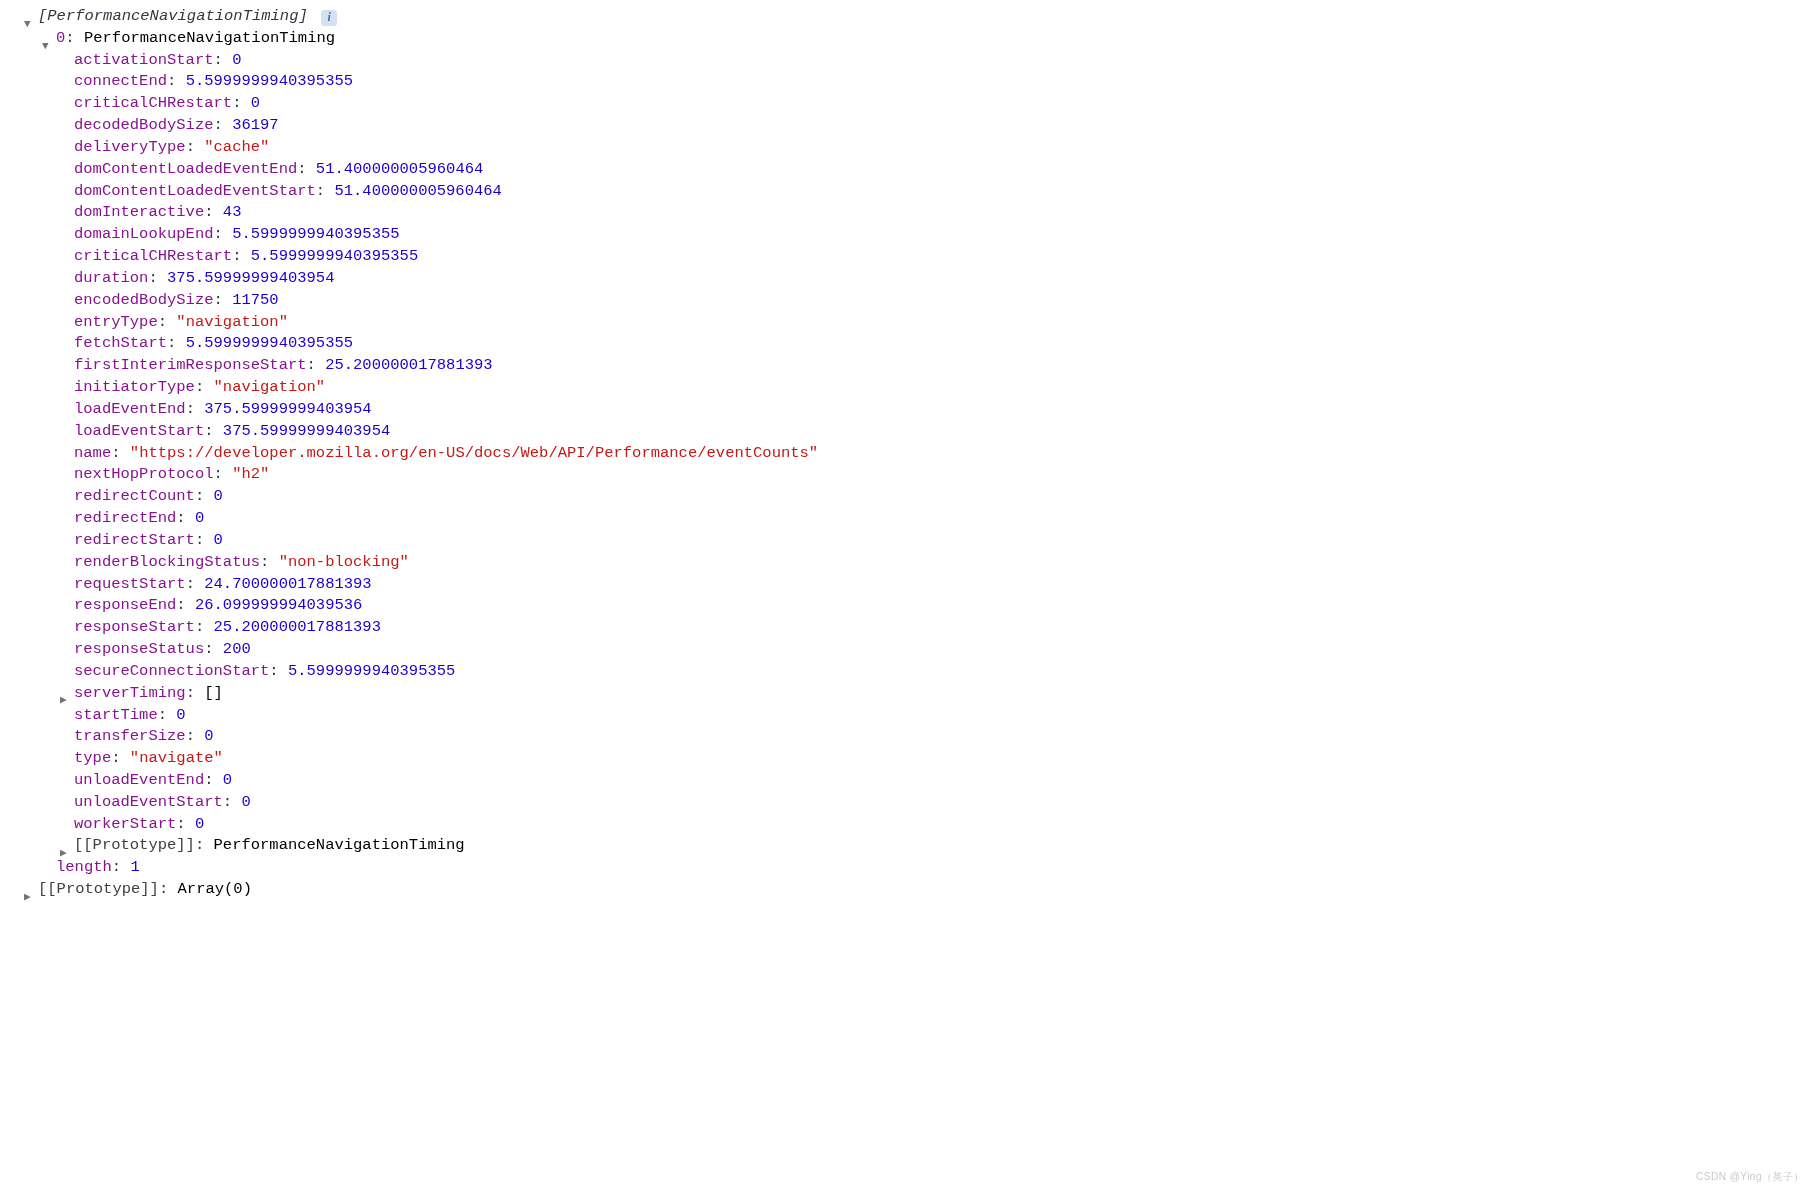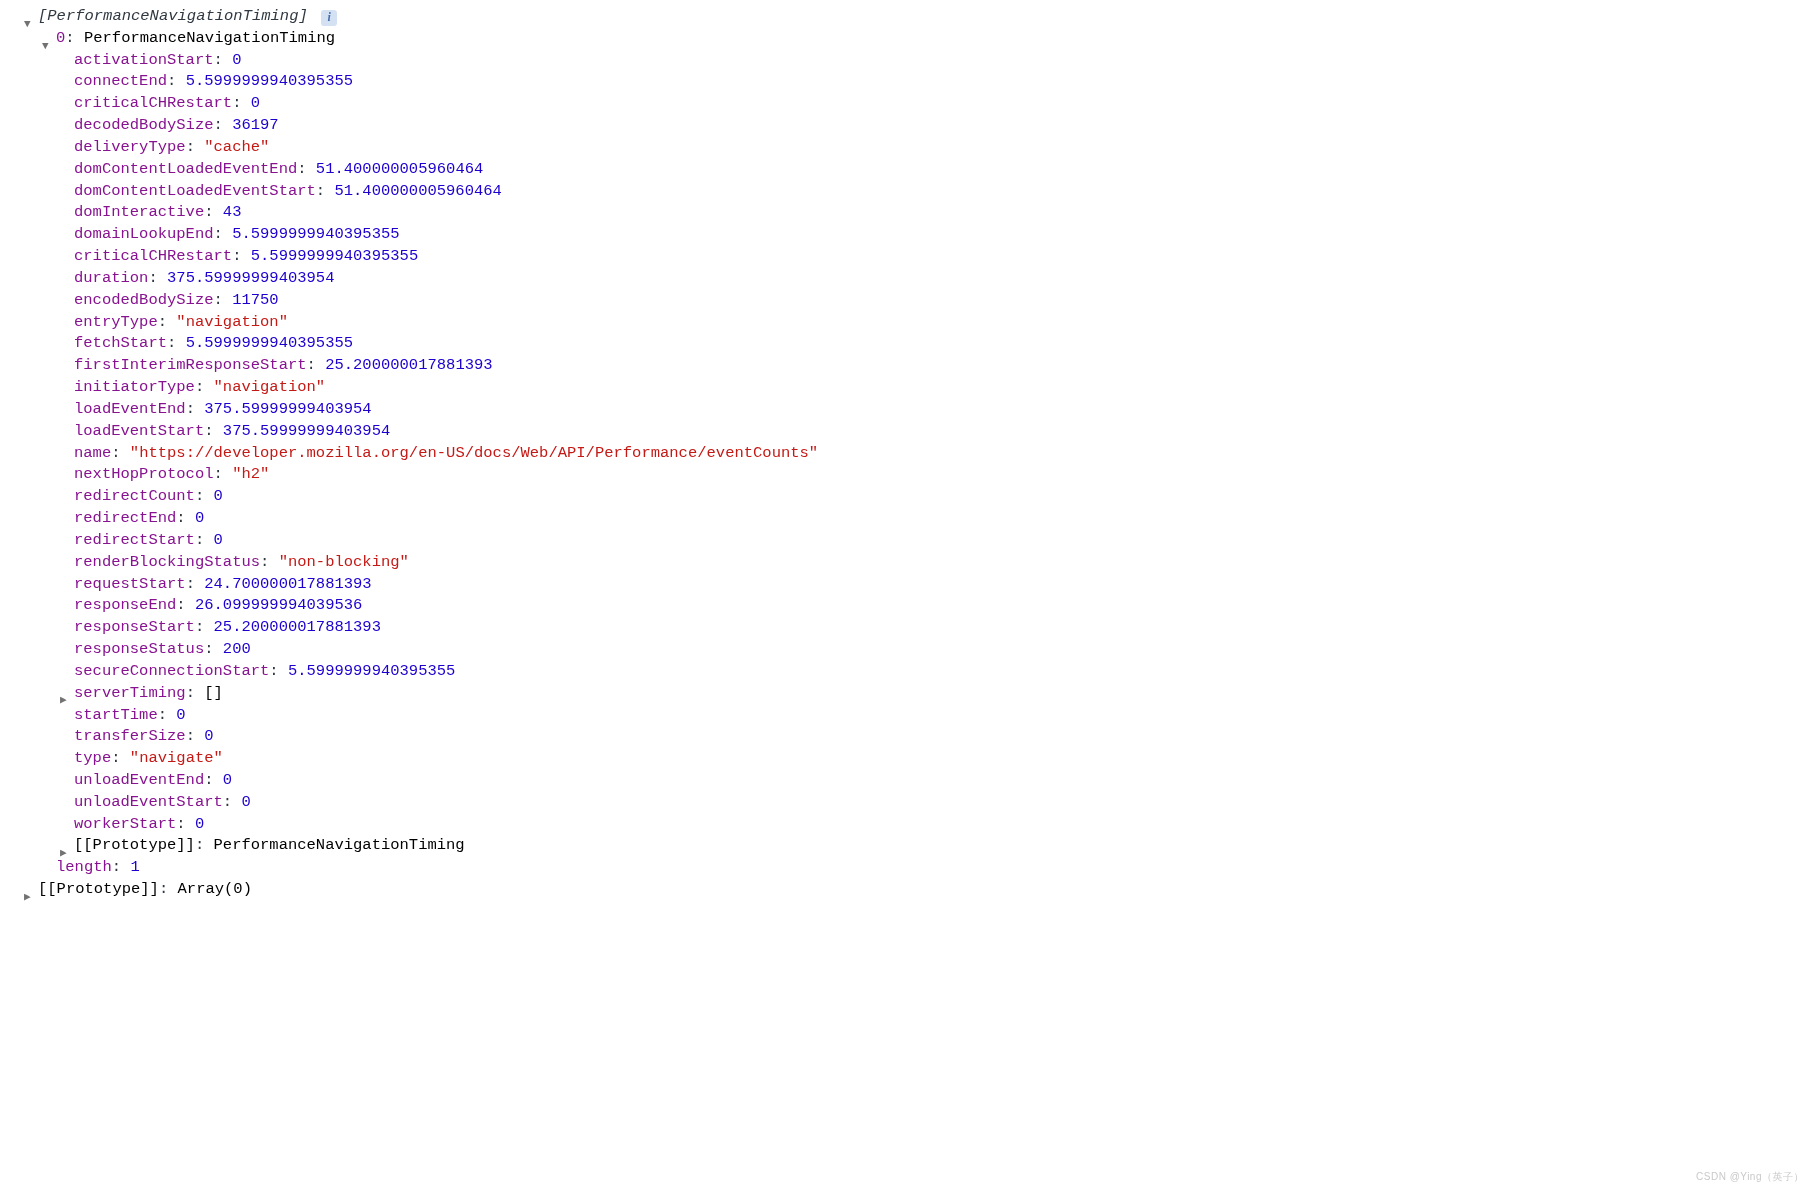--- a/index.html
+++ b/index.html
@@ -51,21 +51,21 @@
   .arrow.none::before { content: ""; }
   .indent-0 { padding-left: 0; }
   .indent-1 { padding-left: 18px; }
   .indent-2 { padding-left: 36px; }
   .tname { color: #303942; font-style: italic; }
   .key   { color: #881391; }
   .colon { color: #303942; }
   .num   { color: #1c00cf; }
   .str2  { color: #c41a16; }
   .plain { color: #000000; }
-  .proto { color: #000000; margin-top: 24px; }
+  .proto { color: #404040; margin-top: 24px; }
   .info-badge {
     display: inline-flex;
     width: 16px; height: 16px;
     background: #d3e1f3;
     color: #476ea8;
     border-radius: 3px;
     font-family: Georgia, serif;
     font-style: italic;
     font-size: 12px;
     align-items: center;

